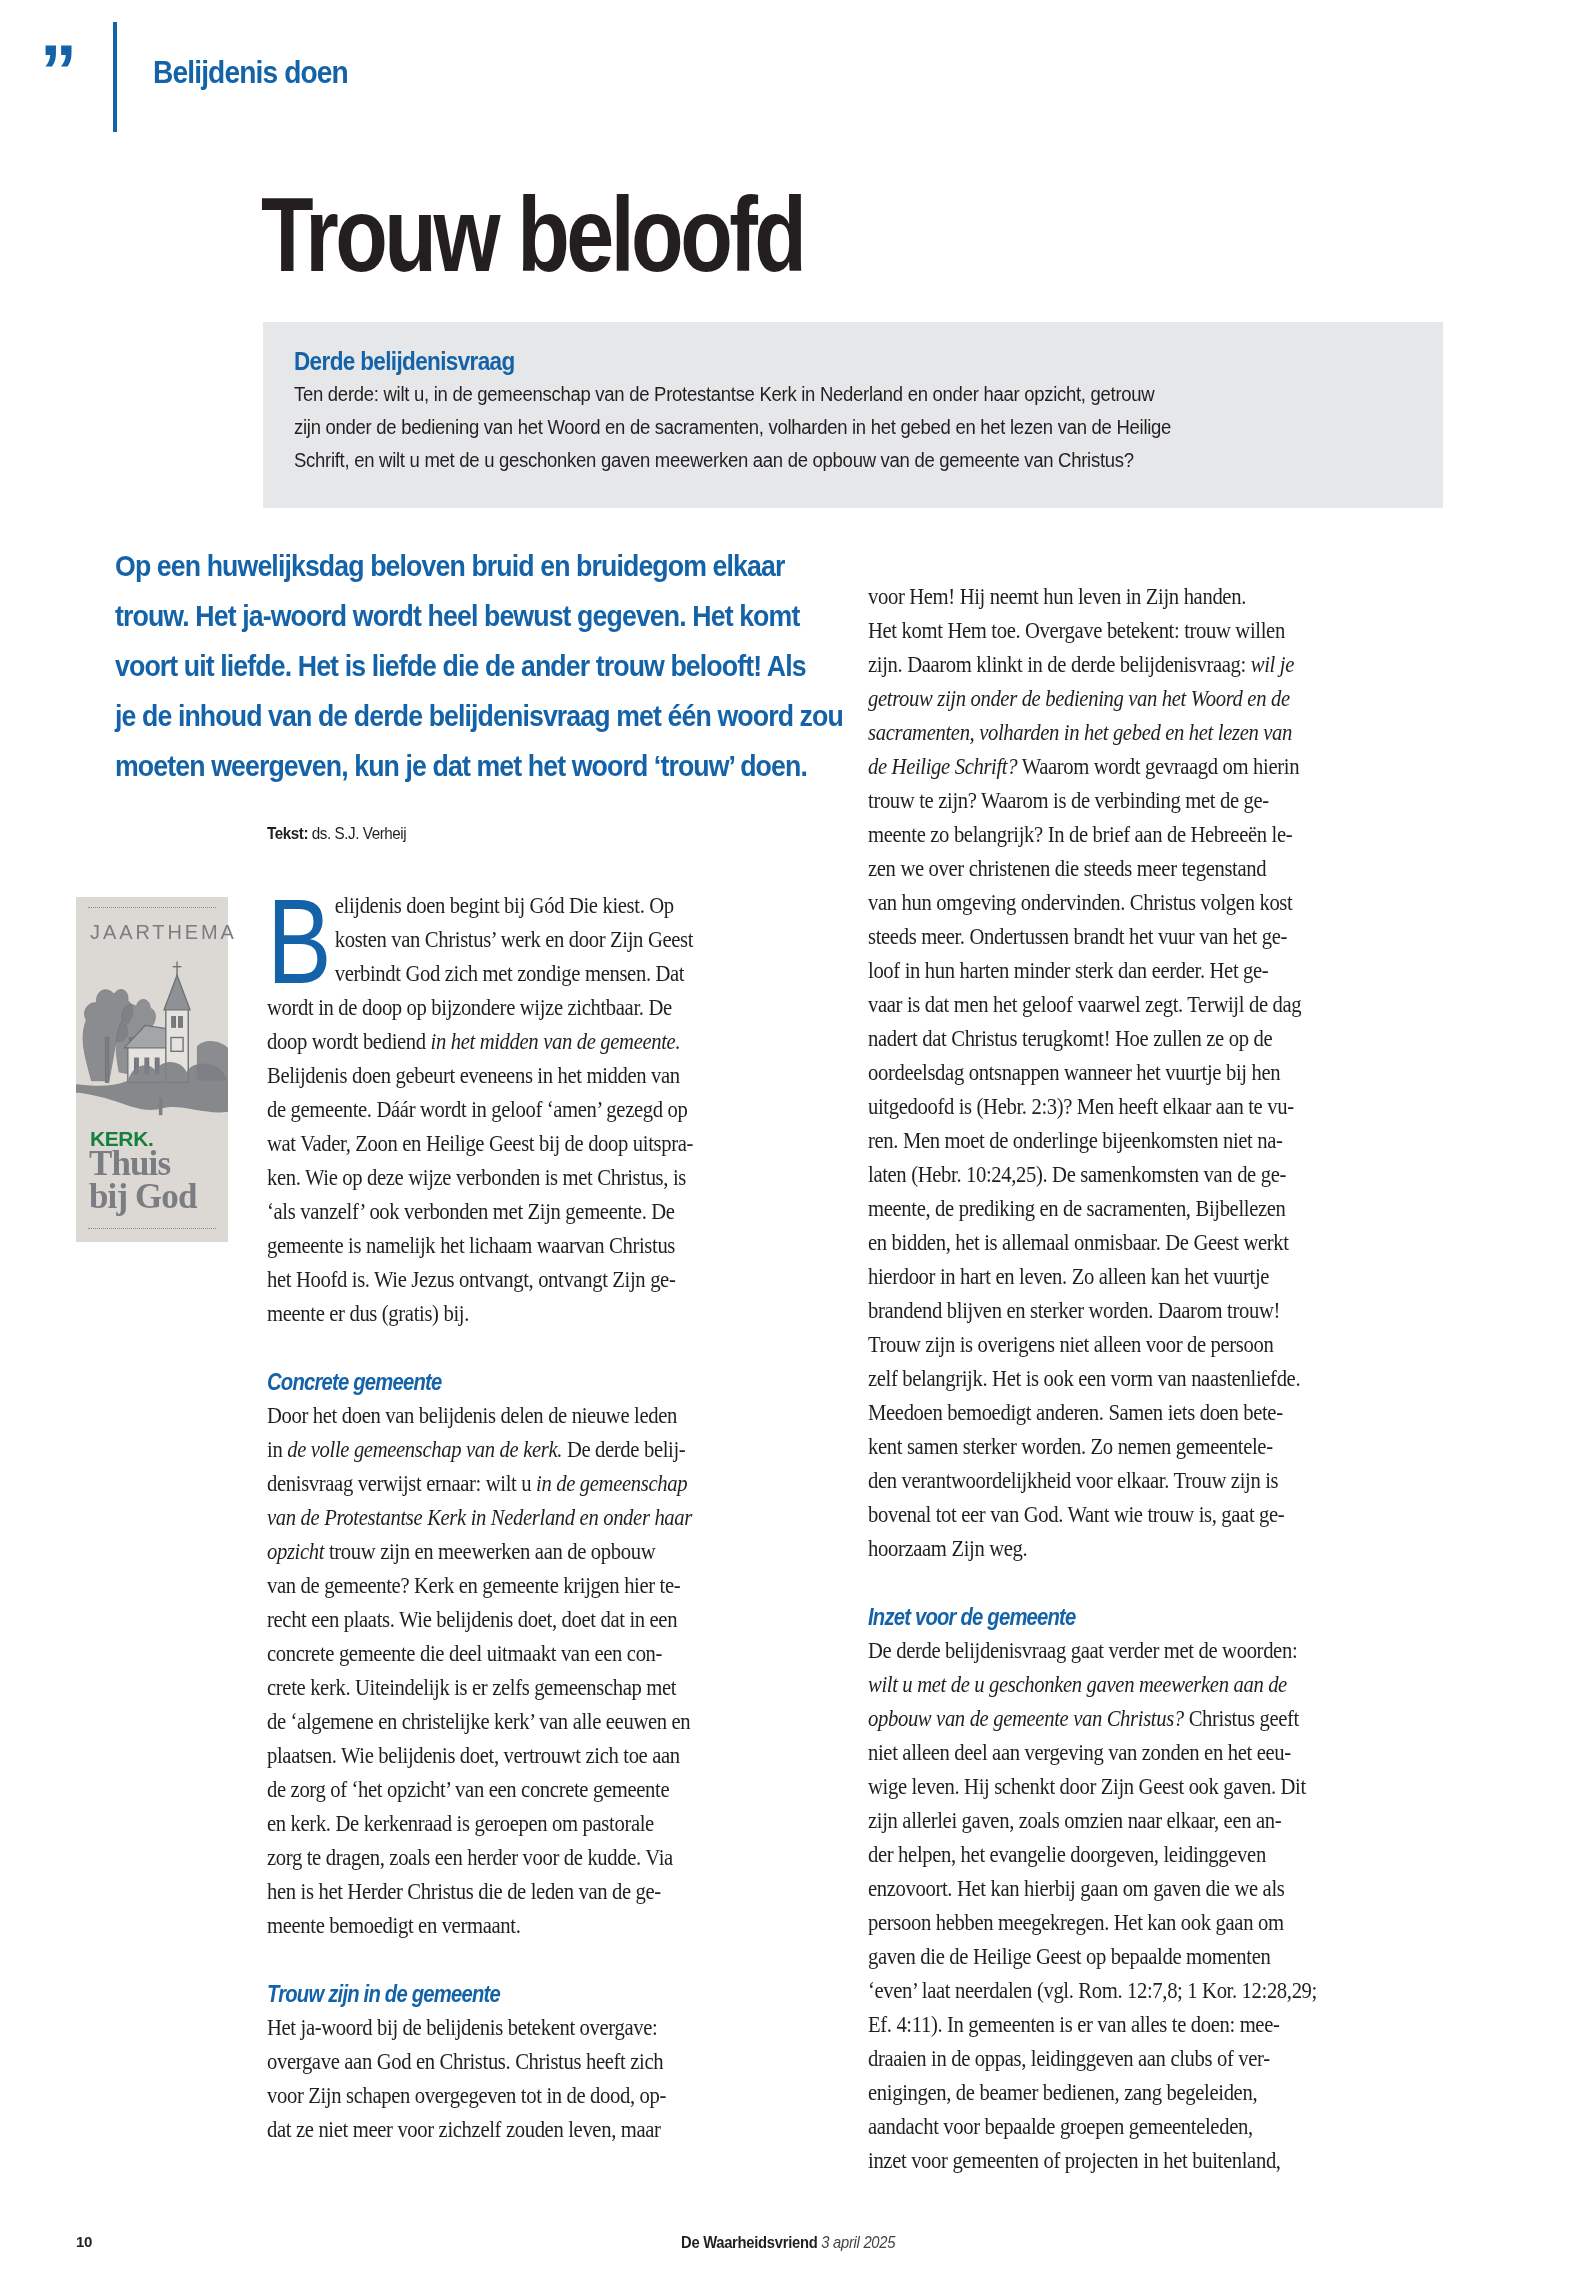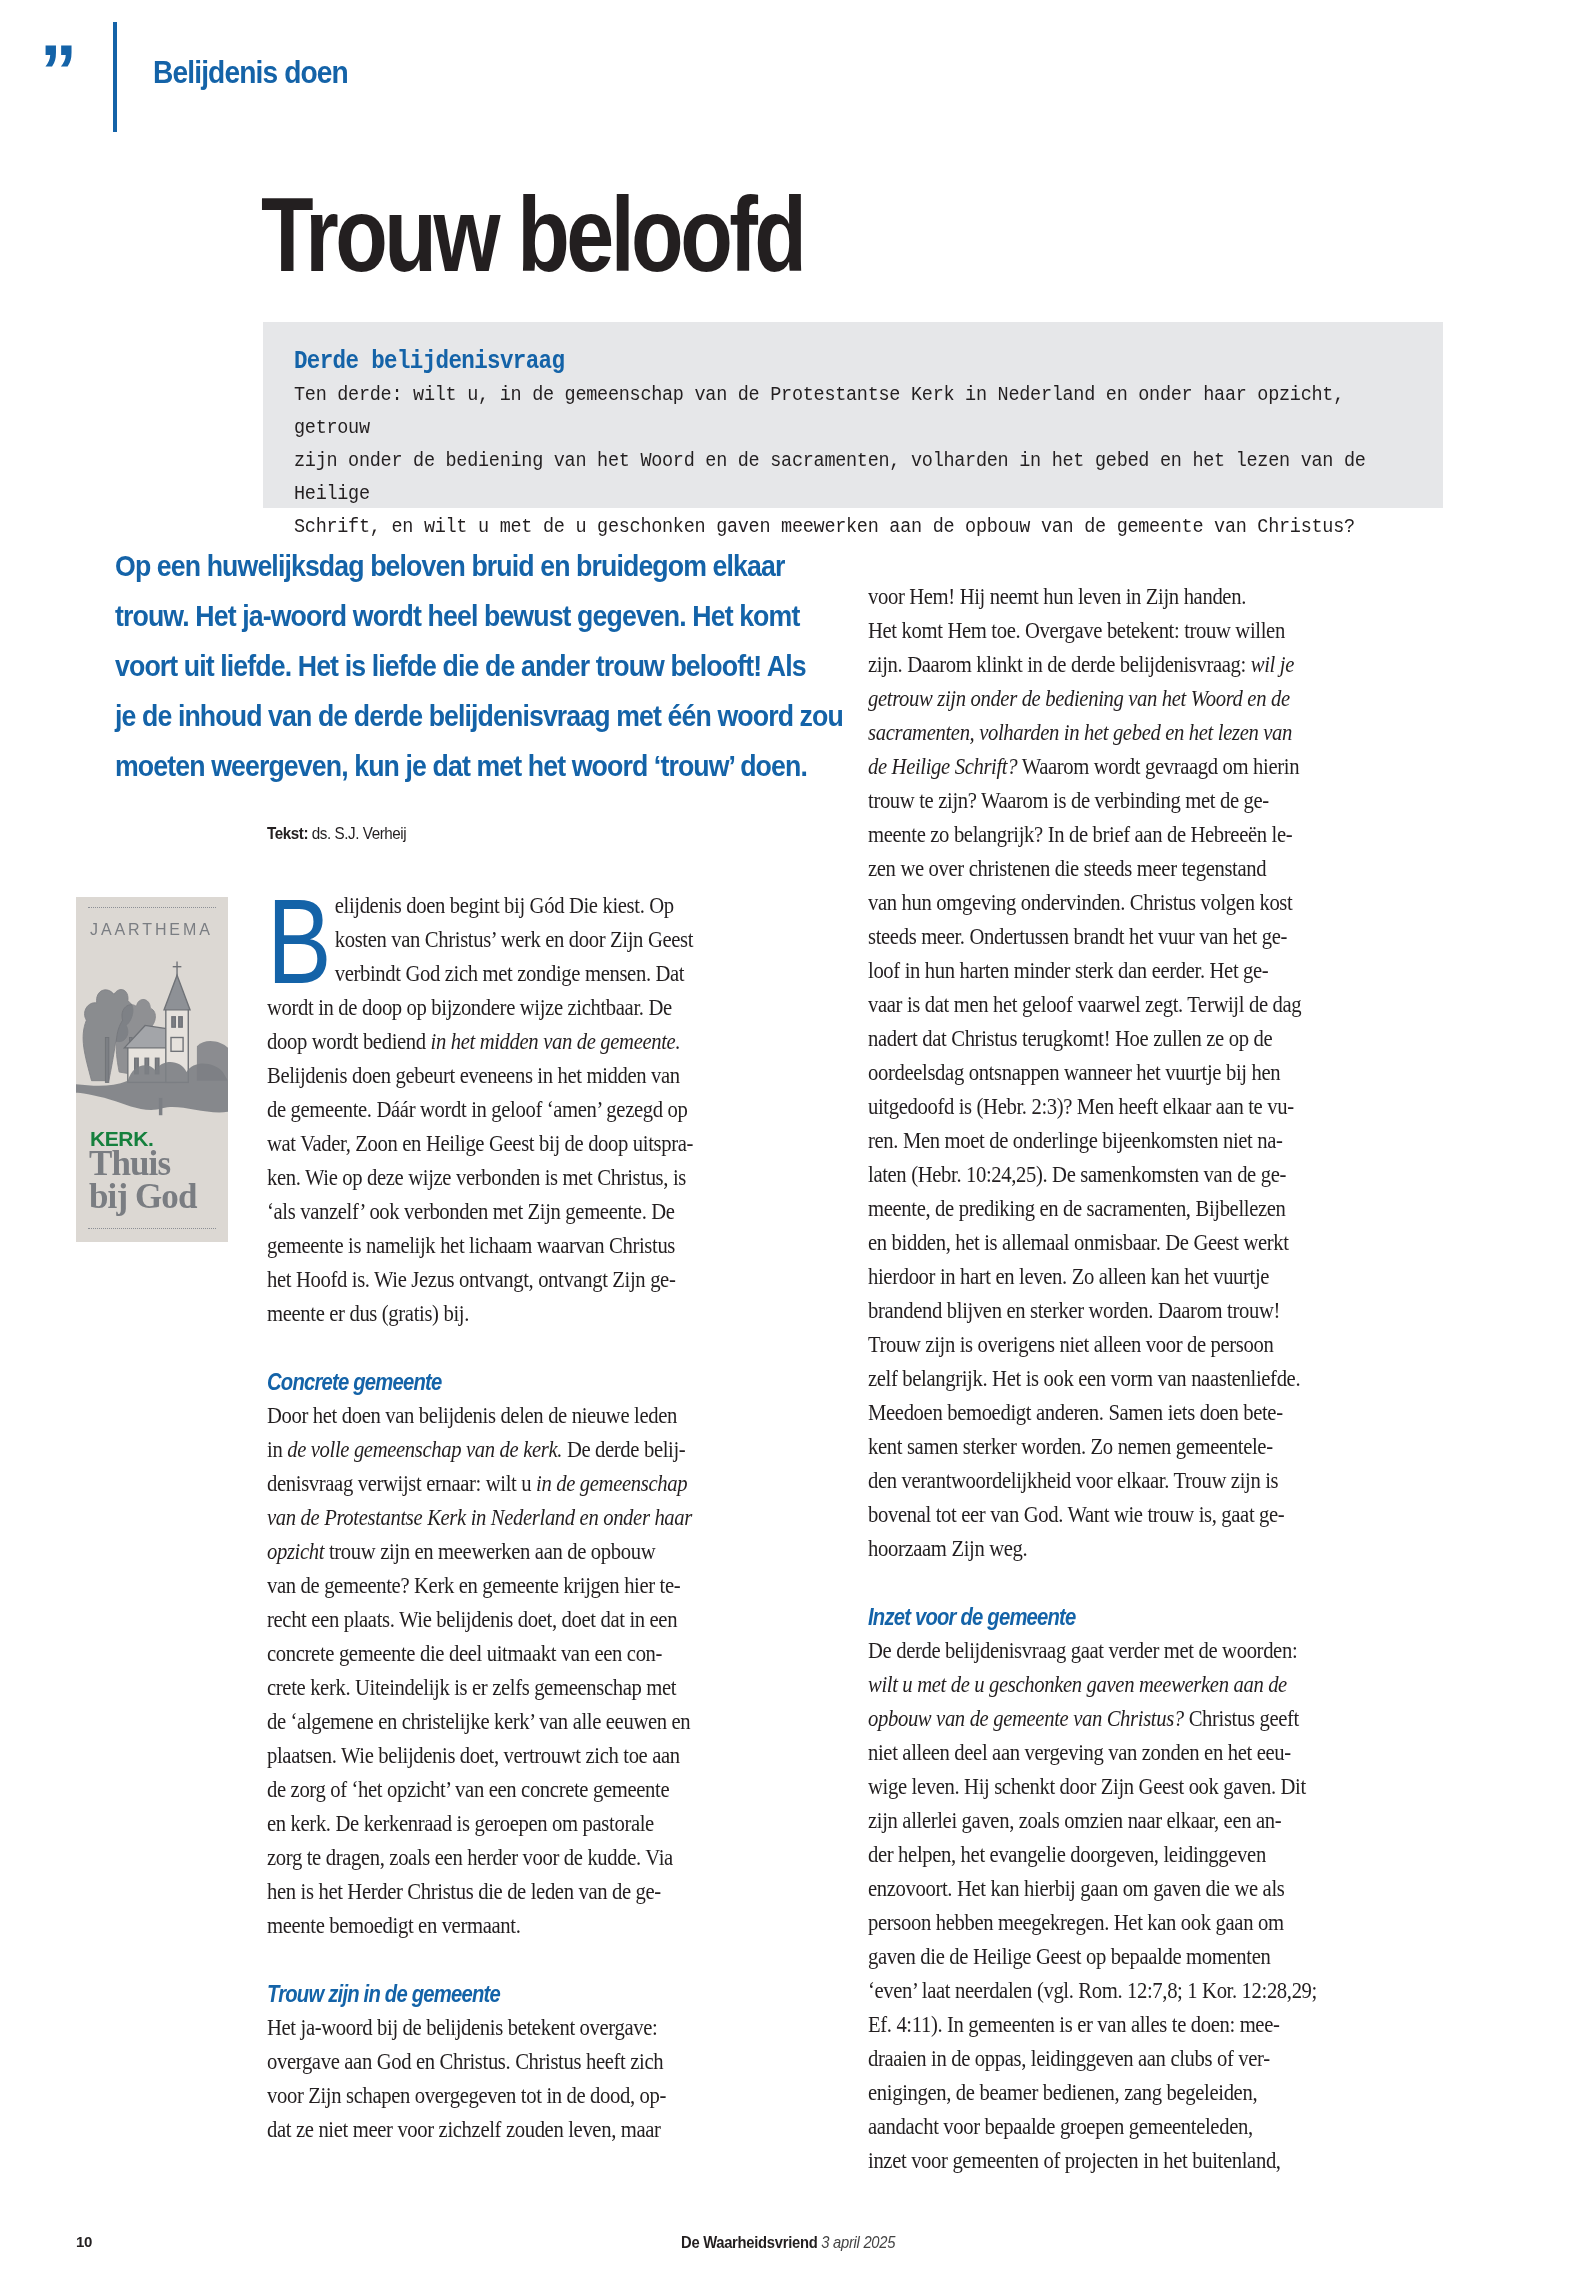--- a/index.html
+++ b/index.html
@@ -10,34 +10,34 @@
   .blue { color: #1463a8; }
 
   
   #quote-mark { left: 40px; top: 35px; font-size: 74px; font-weight: bold; line-height: 1; letter-spacing: -5.2px; }
   #header-bar { left: 113px; top: 21.6px; width: 3.5px; height: 110px; background: #1463a8; }
   #section-label { left: 153px; top: 54px; font-size: 32px; font-weight: bold; letter-spacing: -1px; transform: scaleX(0.88); transform-origin: left; }
 
   #title { left: 261px; top: 177px; font-size: 105px; font-weight: bold; letter-spacing: -4.3px; transform: scaleX(0.82); transform-origin: left; line-height: 1.1; white-space: nowrap; }
 
   
-  #qbox { left: 263px; top: 322px; width: 1180px; height: 186px; background: #e6e7e9; box-sizing: border-box; padding: 23px 18px 0 31px; font-family: Liberation Mono, monospace; }
+  #qbox { left: 263px; top: 322px; width: 1180px; height: 186px; background: #e6e7e9; box-sizing: border-box; padding: 23px 18px 0 31px; }
   #qbox-heading { font-size: 25px; font-weight: bold; letter-spacing: -0.7px; line-height: 33px; transform: scaleX(0.9); transform-origin: left; white-space: nowrap; }
   #qbox-text { font-size: 20px; line-height: 33px; letter-spacing: -0.3px; color: #231f20; width: 1208px; transform: scaleX(0.925); transform-origin: left; }
 
   
   #intro { left: 115px; top: 541px; width: 828px; font-size: 30px; font-weight: bold; line-height: 50px; letter-spacing: -1px; transform: scaleX(0.89); transform-origin: left; }
 
   #byline { left: 267px; top: 823px; font-size: 17.3px; letter-spacing: -0.5px; transform: scaleX(0.88); transform-origin: left; white-space: nowrap; }
   #byline b { font-weight: bold; }
 
   
   #jaarthema { left: 76px; top: 897px; width: 152px; height: 345px; background: #dcd8d3; box-sizing: border-box; }
   #jaarthema .dots { position: absolute; left: 12px; right: 12px; height: 0; border-top: 1.7px dotted #8d9096; }
-  #jt-label { position: absolute; left: 14px; top: 24px; font-size: 16px; letter-spacing: 2.9px; color: #7a7d82; }
+  #jt-label { position: absolute; left: 14px; top: 24px; font-size: 20px; letter-spacing: 2.9px; color: #7a7d82; }
   #jt-art { position: absolute; left: 0; top: 54px; width: 152px; height: 173px; }
   #jt-kerk { position: absolute; left: 14px; top: 230px; font-size: 21px; font-weight: bold; color: #15803d; letter-spacing: -0.4px; }
   #jt-thuis { position: absolute; left: 13px; top: 250px; font-size: 35px; font-weight: bold; color: #7a7d82; line-height: 33px; letter-spacing: -0.9px; }
 
   
   .col { font-size: 22.6px; line-height: 34px; letter-spacing: -0.4px; color: #231f20; }
   #col-left { left: 267px; top: 889px; width: 570px; }
   #col-right { left: 868px; top: 552px; width: 570px; margin-top: 28px; }
   .col p { margin: 0; white-space: nowrap; transform: scaleX(0.915); transform-origin: left; }
   .col .line { display: block; height: 34px; }

